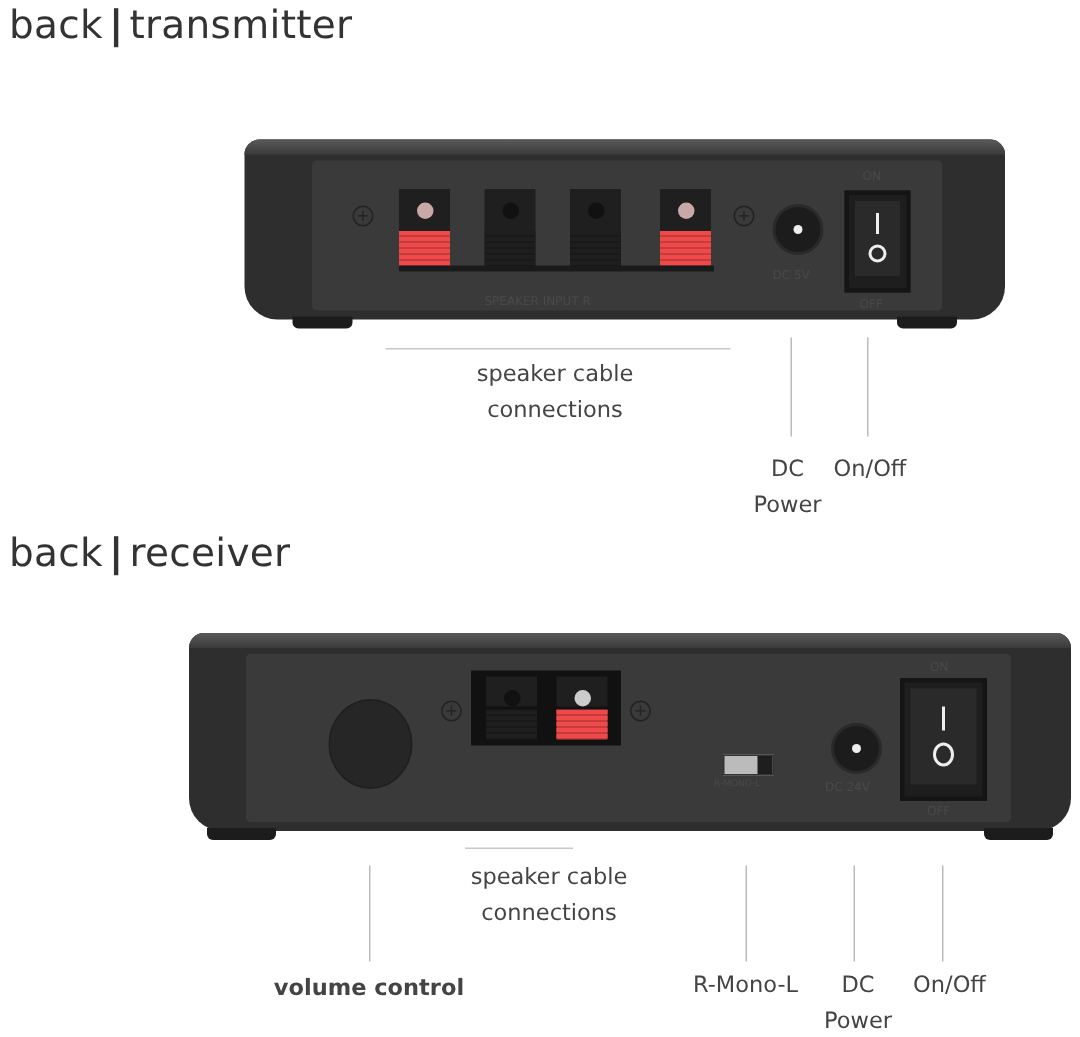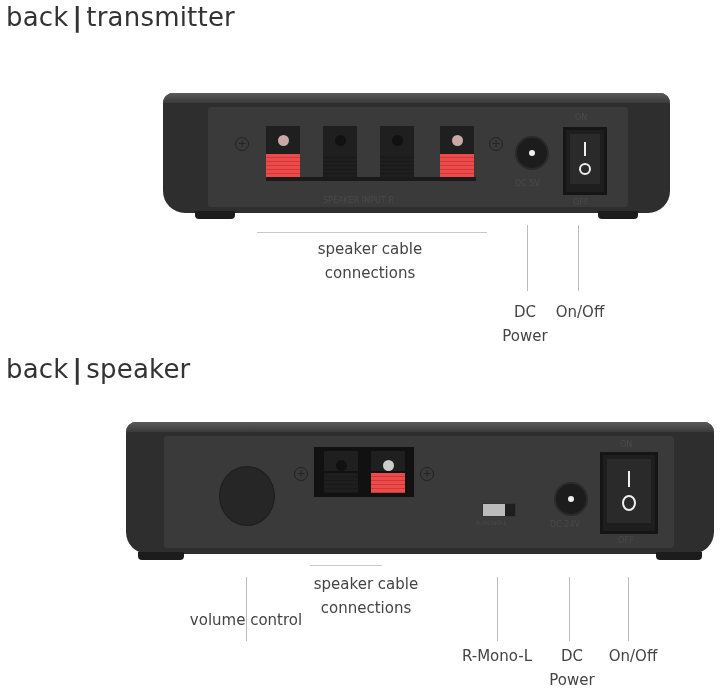--- a/index.html
+++ b/index.html
@@ -84,21 +84,21 @@
 </div>
 <div class="vline" style="left:527px; top:225px; height:66px;"></div>
 <div class="vline" style="left:578px; top:225px; height:66px;"></div>
 <div class="abs label" style="left:495px; top:300px; width:60px;">
   <div>DC</div>
   <div>Power</div>
 </div>
 <div class="abs label" style="left:548px; top:300px; width:64px;">On/Off</div>
 
 <div class="abs heading" style="left:6px; top:354px;">
-  <span class="b">back</span><span class="sep">|</span><span>speaker</span>
+  <span class="b">back</span><span class="sep">|</span><span>receiver</span>
 </div>
 
 <div class="device" style="left:126px; top:422px; width:588px; height:132px;">
   <div class="top"></div>
   <div class="panel" style="left:38px; top:14px; width:510px; height:112px;"></div>
 
   <div class="abs" style="left:94px; top:45px; width:54px; height:58px; border-radius:50%; background:#262626; box-shadow:0 0 0 1px #1e1e1e;"></div>
 
   <div class="screw" style="left:168px; top:45px;">+</div>
   <div class="abs" style="left:188px; top:25px; width:100px; height:50px; background:#111;">
@@ -132,21 +132,21 @@
   <div class="foot" style="left:12px; bottom:-6px; width:46px;"></div>
   <div class="foot" style="right:12px; bottom:-6px; width:46px;"></div>
 </div>
 
 <div class="hline" style="left:310px; top:565px; width:72px;"></div>
 <div class="abs label" style="left:296px; top:572px; width:140px;">
   <div>speaker cable</div>
   <div>connections</div>
 </div>
 <div class="vline" style="left:246px; top:577px; height:64px;"></div>
-<div class="abs label" style="left:176px; top:608px; width:140px;">volume control</div>
+<div class="abs label" style="left:176px; top:646px; width:140px;font-weight:bold;">volume control</div>
 
 <div class="vline" style="left:497px; top:577px; height:64px;"></div>
 <div class="abs label" style="left:447px; top:644px; width:100px;">R-Mono-L</div>
 
 <div class="vline" style="left:569px; top:577px; height:64px;"></div>
 <div class="abs label" style="left:542px; top:644px; width:60px;">
   <div>DC</div>
   <div>Power</div>
 </div>
 

